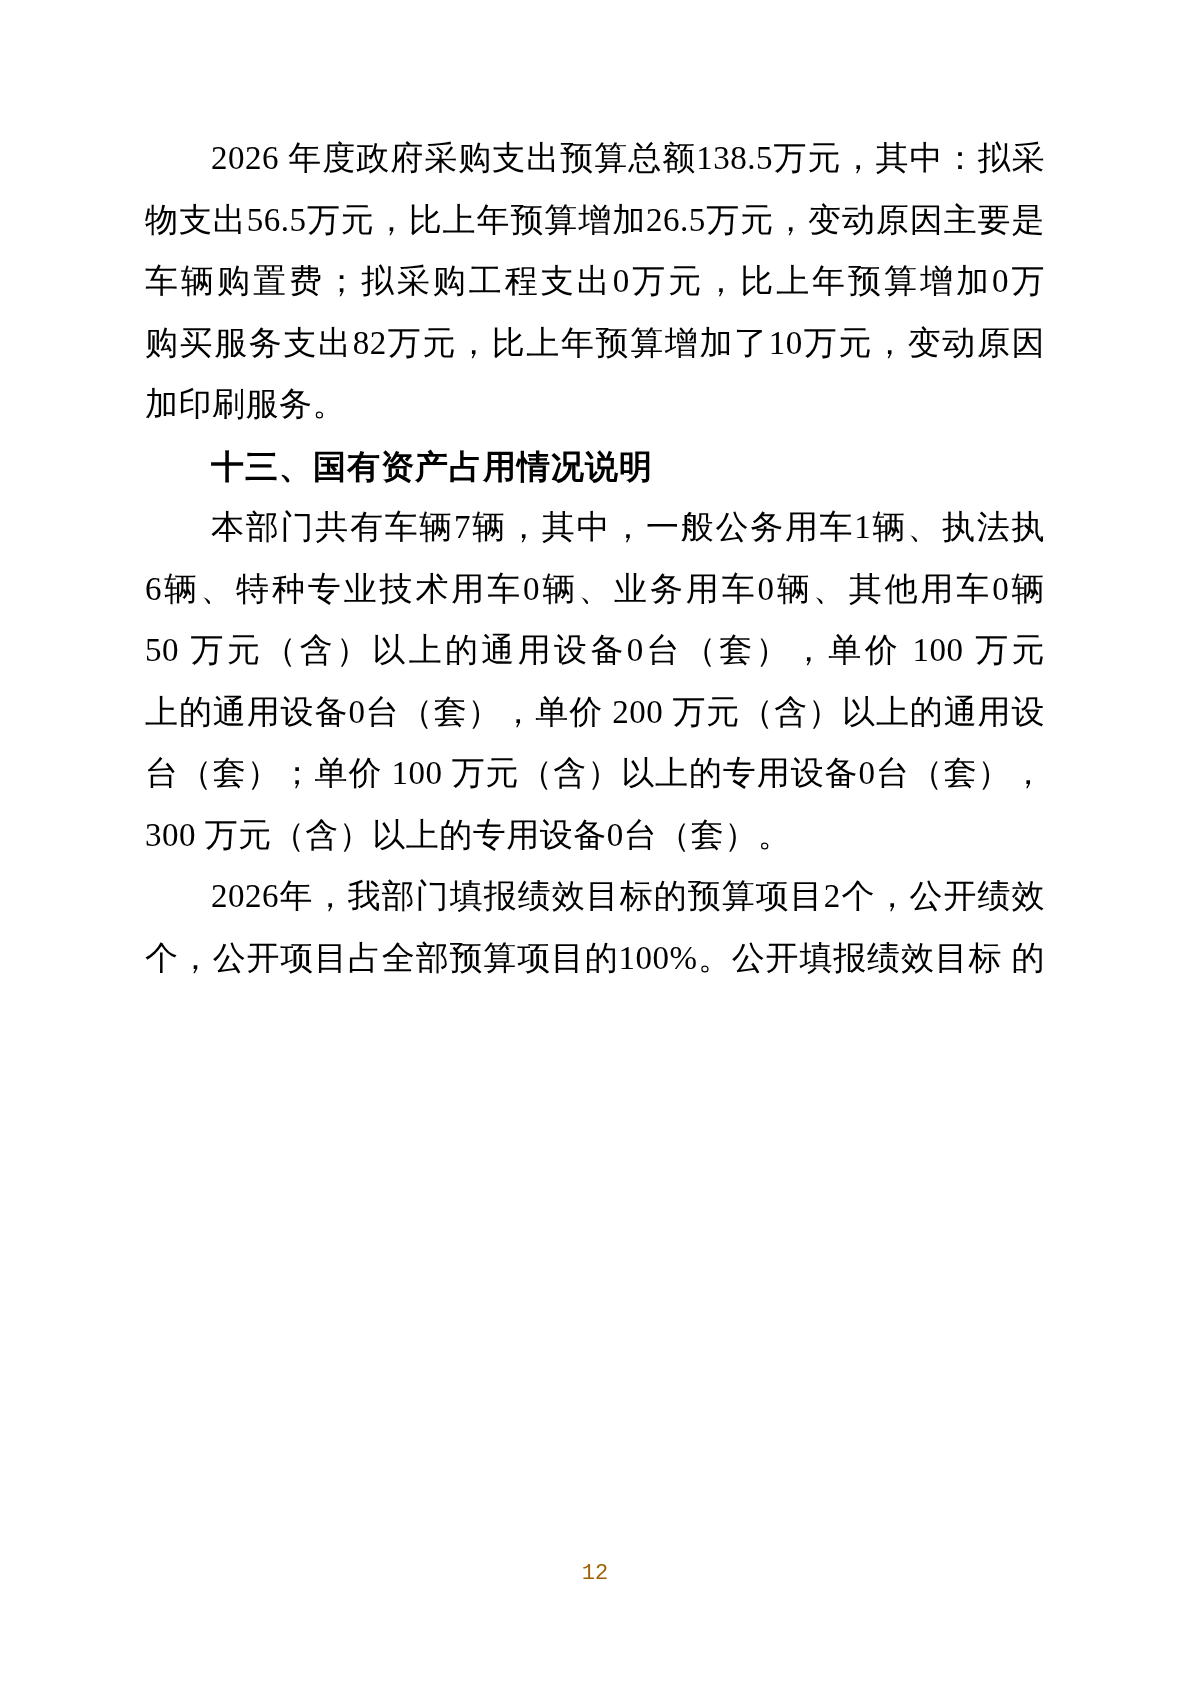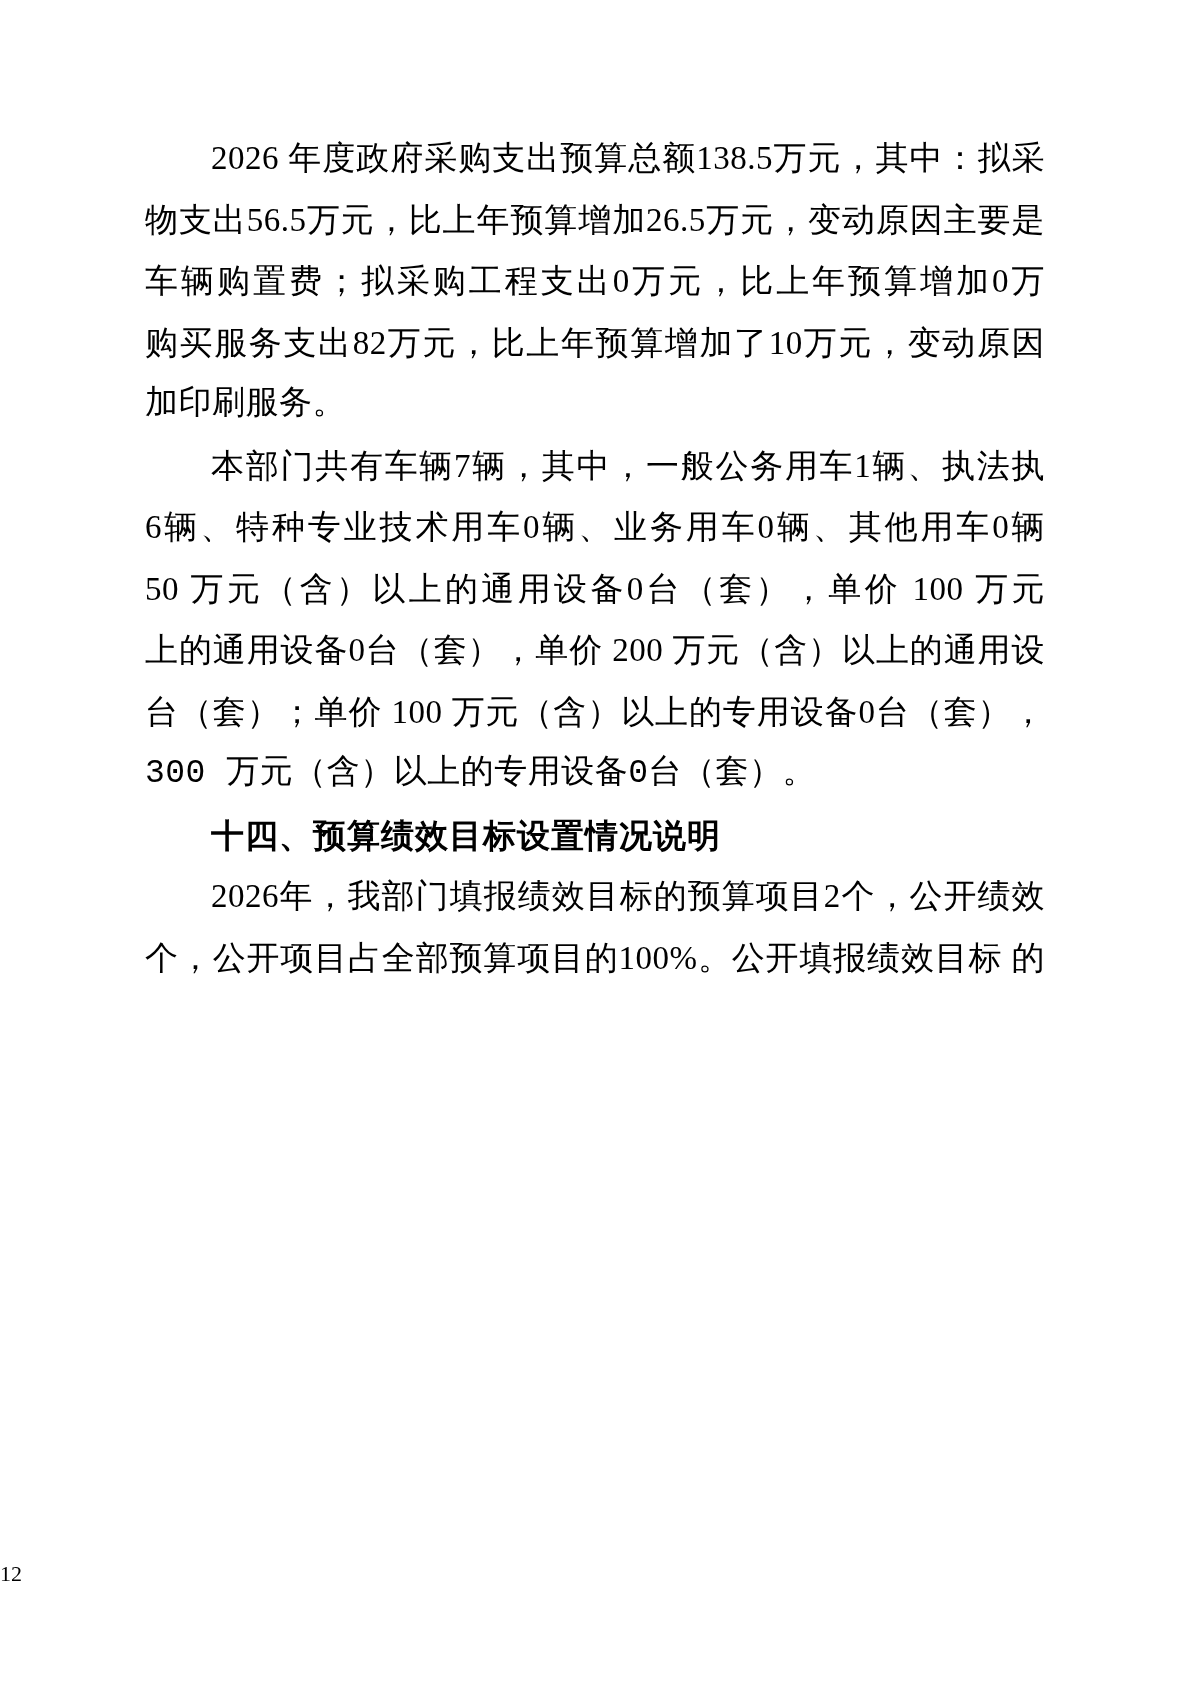--- a/index.html
+++ b/index.html
@@ -42,73 +42,72 @@
     text-align: justify;
     text-align-last: justify;
     text-justify: inter-character;
   }
   .line.first {
     text-indent: 66px;
   }
   .line.last {
     text-align: center;
     text-align-last: left;
-    font-family: Liberation Mono, monospace;
   }
   .heading {
     display: block;
     height: 61.5px;
     line-height: 61.5px;
     margin: 0;
     font-family: "Liberation Sans", "DejaVu Sans", sans-serif;
     font-weight: 700;
     font-size: 33px;
     letter-spacing: 1px;
     text-indent: 66px;
     color: #000000;
     white-space: nowrap;
     overflow: hidden;
   }
   .page-number {
     position: absolute;
     left: 0;
     top: 1560px;
     width: 100%;
-    text-align: left;
-    font-family: Liberation Serif, serif;
+    text-align: center;
+    font-family: Liberation Mono, monospace;
     font-size: 22px;
     line-height: 28px;
-    color: #000000;
+    color: #a16207;
   }
 </style>
 </head>
 <body>
 
 <div class="page">
   <div class="content">
 
     <div class="para">
       <span class="line just first">2026 年度政府采购支出预算总额138.5万元，其中：拟采购货</span>
       <span class="line just">物支出56.5万元，比上年预算增加26.5万元，变动原因主要是增加了</span>
       <span class="line just">车辆购置费；拟采购工程支出0万元，比上年预算增加0万元，；拟</span>
       <span class="line just">购买服务支出82万元，比上年预算增加了10万元，变动原因主要是增</span>
       <span class="line last">加印刷服务。</span>
     </div>
 
+    <div class="heading">十三、国有资产占用情况说明</div>
 
     <div class="para">
       <span class="line just first">本部门共有车辆7辆，其中，一般公务用车1辆、执法执勤用车</span>
       <span class="line just">6辆、特种专业技术用车0辆、业务用车0辆、其他用车0辆等。单价</span>
       <span class="line just">50 万元（含）以上的通用设备0台（套），单价 100 万元（含）以</span>
       <span class="line just">上的通用设备0台（套），单价 200 万元（含）以上的通用设备0</span>
       <span class="line just">台（套）；单价 100 万元（含）以上的专用设备0台（套），单价</span>
       <span class="line last">300 万元（含）以上的专用设备0台（套）。</span>
     </div>
 
-    <div class="heading">十四、预算绩效目标设置情况说明</div>
 
     <div class="para">
       <span class="line just first">2026年，我部门填报绩效目标的预算项目2个，公开绩效目标2</span>
       <span class="line just">个，公开项目占全部预算项目的100%。公开填报绩效目标 的项目预</span>
     </div>
 
   </div>
 
   <div class="page-number">12</div>
 </div>

